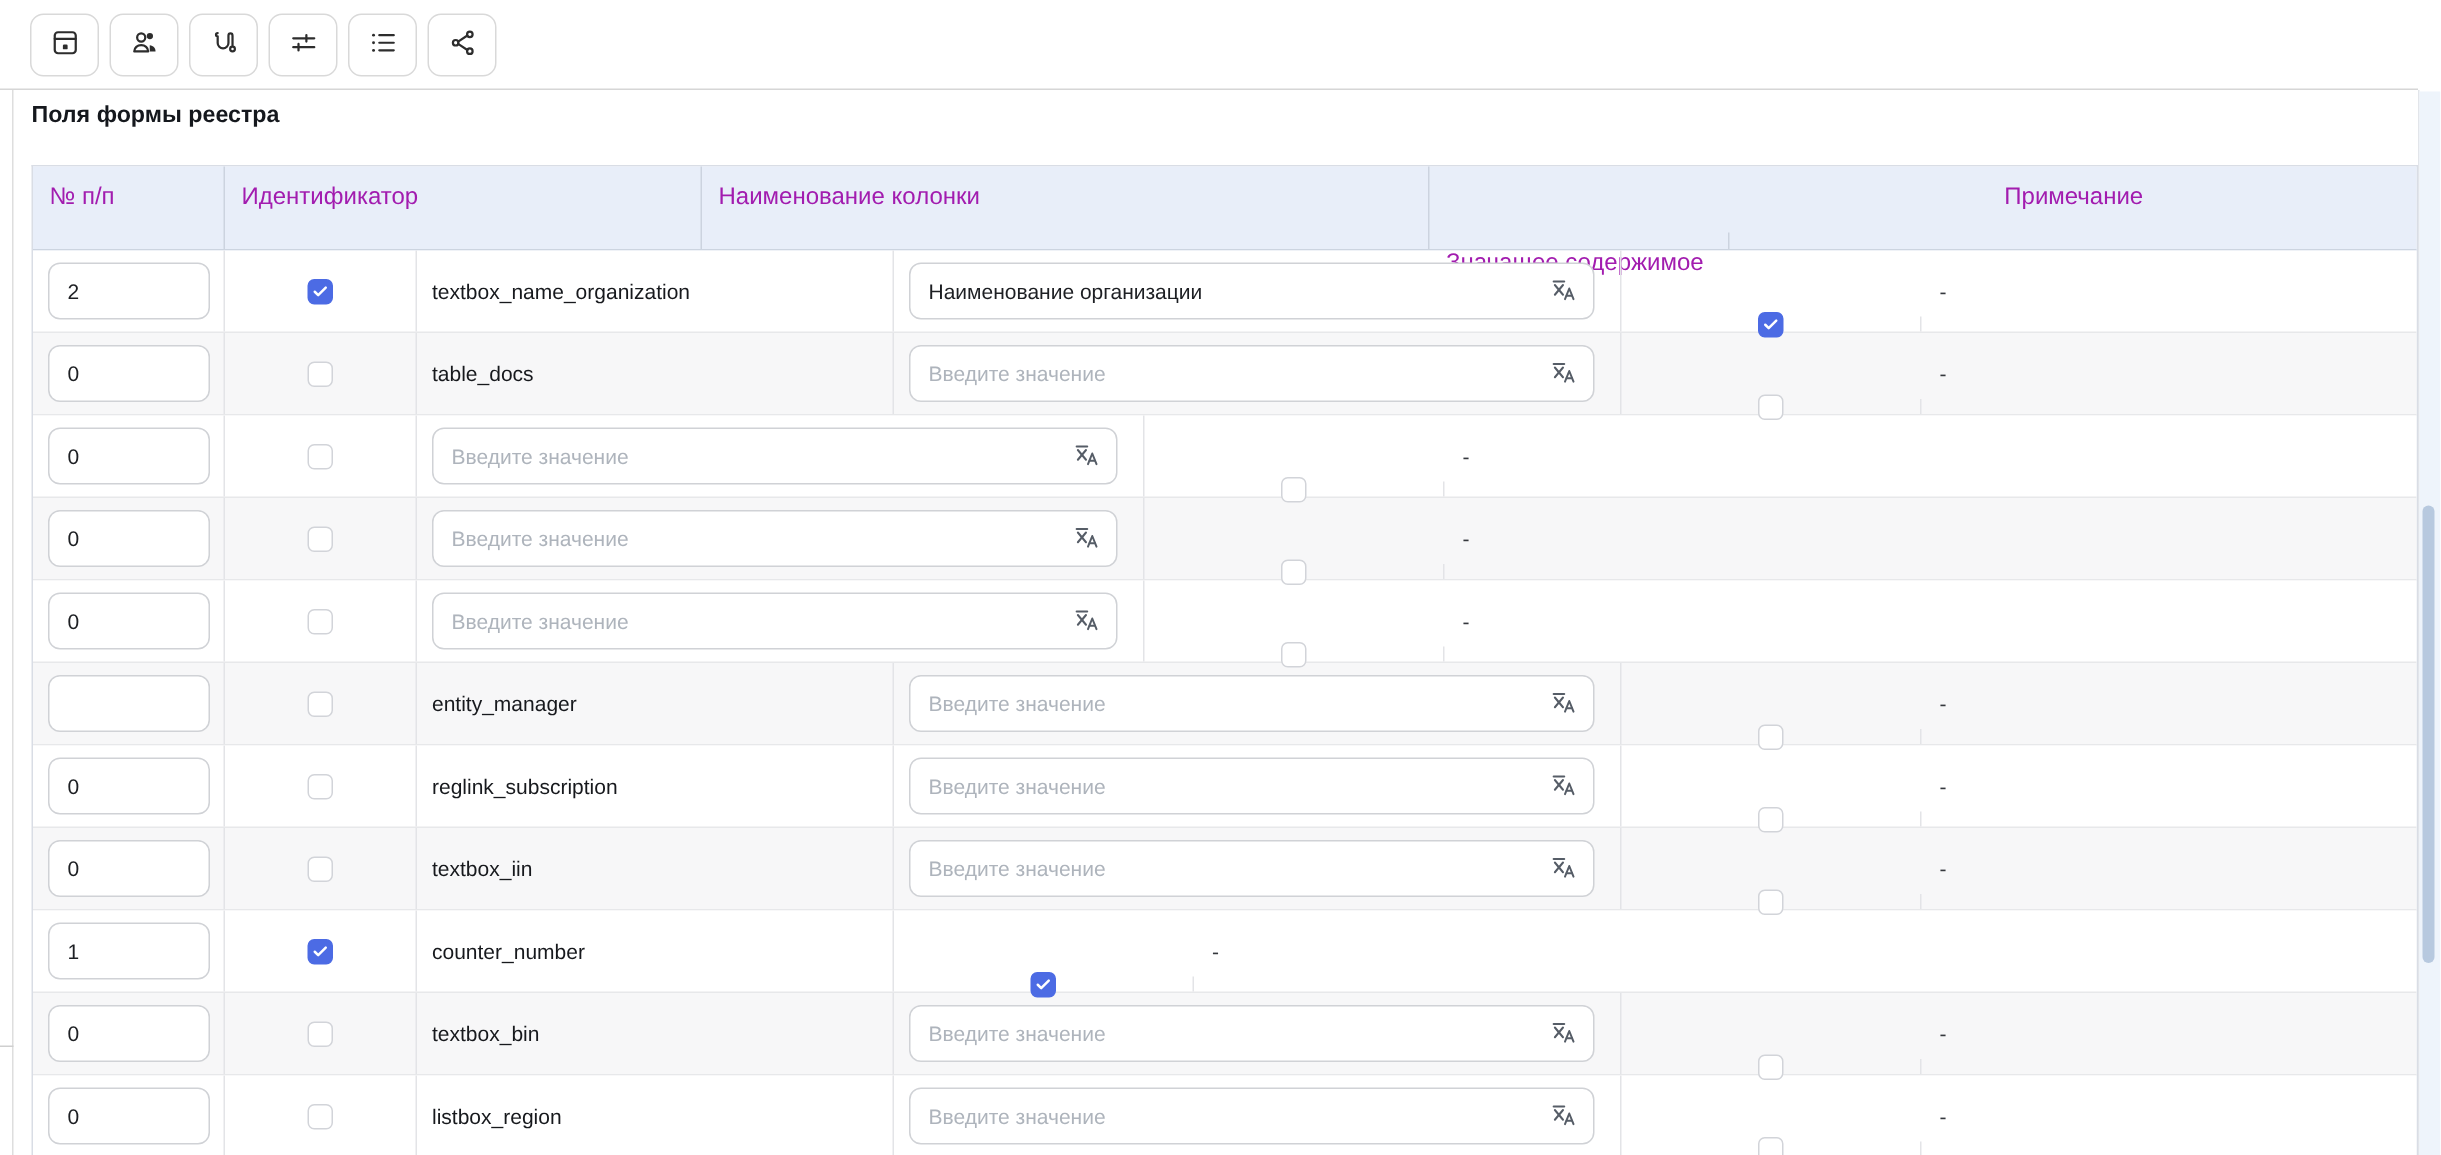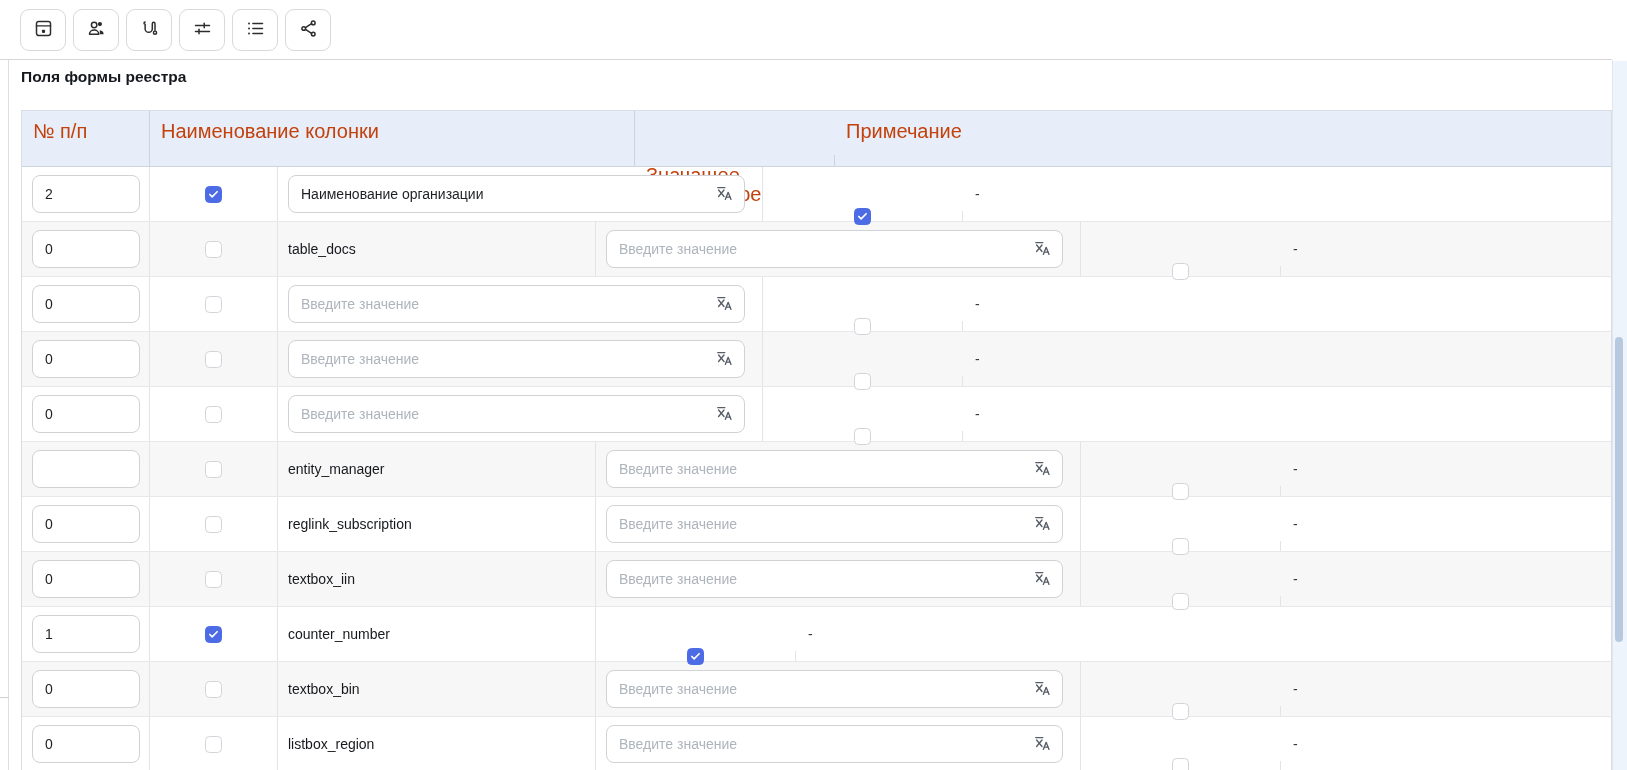--- a/index.html
+++ b/index.html
@@ -14,23 +14,23 @@
     gap:7px; box-sizing:border-box; }
   .tb-btn { width:46px; height:42px; border:1px solid #d9d9d9; border-radius:9px; background:#fff;
     display:flex; align-items:center; justify-content:center; color:#2d2d2d; cursor:pointer; }
   .tb-btn svg { width:21px; height:21px; }
 
   .page-title { position:absolute; left:21px; top:68px; font-size:15.5px; font-weight:bold; color:#15181d; }
 
   .table { position:absolute; left:21px; top:110px; width:1591px; box-sizing:border-box;
     border:1px solid #d9dde5; border-bottom:none; background:#fff; }
   .thead { display:flex; height:56px; background:#e8eef9; border-bottom:1px solid #ccd4e0; box-sizing:border-box; }
-  .th { box-sizing:border-box; padding:11px 10px 0 11px; font-size:20px; color:#c2410c;
+  .th { box-sizing:border-box; padding:11px 10px 0 11px; font-size:16px; color:#a21caf;
     border-right:1px solid #ccd3df; line-height:19px; }
-  .th:last-child { border-right:none; }
+  .th:last-child { border-right:none;text-align:center; }
   .c1 { width:128px; } .c2 { width:128px; } .c3 { width:318px; } .c4 { width:485px; }
   .c5 { width:200px;margin-top:44px; } .c6 { flex:1; }
 
   .row { display:flex; height:55px; border-bottom:1px solid #e7e8ea; box-sizing:border-box; background:#fff; }
   .row.striped { background:#f7f7f8; }
   .cell { box-sizing:border-box; border-right:1px solid #e3e4e7; display:flex; align-items:center; }
   .cell:last-child { border-right:none; }
 
   .num-cell { padding-left:10px; }
   .num-input { width:108px; height:38px; border:1px solid #d0d2d6; border-radius:8px; background:#fff;
@@ -116,36 +116,40 @@
           <path d="M8.5 12.9 15.5 17.5"></path>
         </svg></span>
   </button>
 </div>
 
 <div class="page-title">Поля формы реестра</div>
 
 <div class="table">
   <div class="thead">
     <div class="th c1">№ п/п</div>
+    <div class="th c3">Идентификатор</div>
     <div class="th c4">Наименование колонки</div>
     <div class="th c5">Значащее содержимое</div>
     <div class="th c6">Примечание</div>
   </div>
   <div>
       <div class="row">
     <div class="cell c1 num-cell">
       <input class="num-input" type="text" value="2" style="">
     </div>
     <div class="cell c2 cb-cell">
       <span class="cb checked">
             <svg viewBox="0 0 24 24" fill="none" stroke="#ffffff" stroke-width="3.6" stroke-linecap="round" stroke-linejoin="round">
               <path d="M20 6 9 17l-5-5"></path>
             </svg>
           </span>
     </div>
+    <div class="cell c3 id-cell">
+      <span>textbox_name_organization</span>
+    </div>
     <div class="cell c4 name-cell">
       <span class="name-wrap">
         <input class="name-input" type="text" placeholder="Введите значение" value="Наименование организации" style="">
         <span class="translate-icon"><svg viewBox="0 0 24 24" fill="none" stroke="currentColor" stroke-width="1.6" stroke-linecap="round" stroke-linejoin="round">
                 <path d="M4.5 4.3H13"></path>
                 <path d="M5.5 7.2 12 15"></path>
                 <path d="M12 7.2 5.5 15"></path>
                 <path d="M13.6 18.5 17 10l3.4 8.5"></path>
                 <path d="M14.9 15.8h4.2"></path>
               </svg></span>

